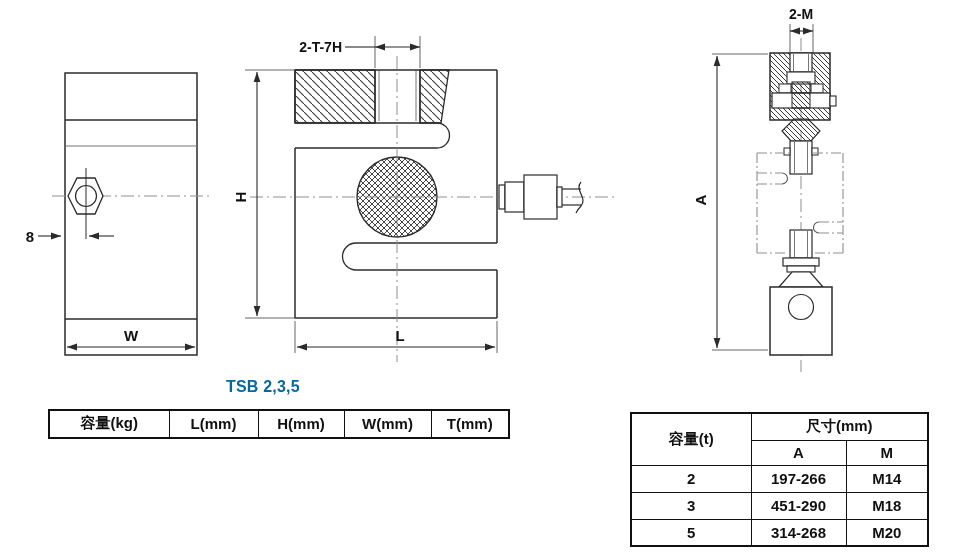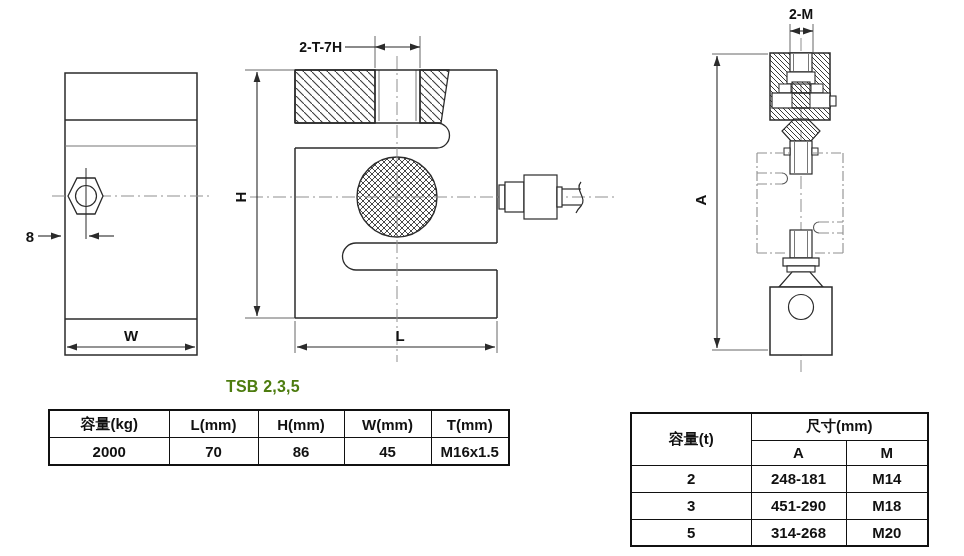--- a/index.html
+++ b/index.html
@@ -3,21 +3,21 @@
 <meta charset="utf-8">
 <style>
   * { margin: 0; padding: 0; box-sizing: border-box; }
   body { background: #fff; font-family: "Liberation Sans", sans-serif; }
   #stage {
     position: relative; width: 964px; height: 556px;
     background: #fff; overflow: hidden; color: #111;
   }
   #drawing-canvas { position: absolute; left: 0; top: 0; }
   .caption {
-    position: absolute; font-weight: bold; color: #4d7c0f;
+    position: absolute; font-weight: bold; color: #0369a1;
     white-space: nowrap; letter-spacing: 0.2px;
   }
   #caption-tsb { left: 226px; top: 378px; font-size: 16px; }
   #caption-zp  { left: 664px; top: 375px; font-size: 16.5px; }
   table.dim-table {
     position: absolute; border-collapse: collapse; table-layout: fixed;
     background: #fff; color: #111; text-align: center;
     font-family: "Liberation Sans", sans-serif;
     font-size: 15px; font-weight: 600;
     border: 2.4px solid #111;
@@ -235,27 +235,20 @@
     <thead>
       <tr>
         <th>容量(kg)</th>
         <th>L(mm)</th>
         <th>H(mm)</th>
         <th>W(mm)</th>
         <th>T(mm)</th>
       </tr>
     </thead>
     <tbody>
-      <tr>
-        <td>2000</td>
-        <td>70</td>
-        <td>86</td>
-        <td>45</td>
-        <td>M16x1.5</td>
-      </tr>
     </tbody>
   </table>
 
   <table id="table-zp" class="dim-table">
     <colgroup>
       <col style="width:120px">
         <col style="width:95px">
         <col style="width:82px">
     </colgroup>
     <thead>
@@ -264,21 +257,21 @@
         <th colspan="2">尺寸(mm)</th>
       </tr>
       <tr class="hrow2">
         <th>A</th>
         <th>M</th>
       </tr>
     </thead>
     <tbody>
       <tr>
         <td>2</td>
-        <td>248-181</td>
+        <td>197-266</td>
         <td>M14</td>
       </tr>
       <tr>
         <td>3</td>
         <td>451-290</td>
         <td>M18</td>
       </tr>
       <tr>
         <td>5</td>
         <td>314-268</td>

